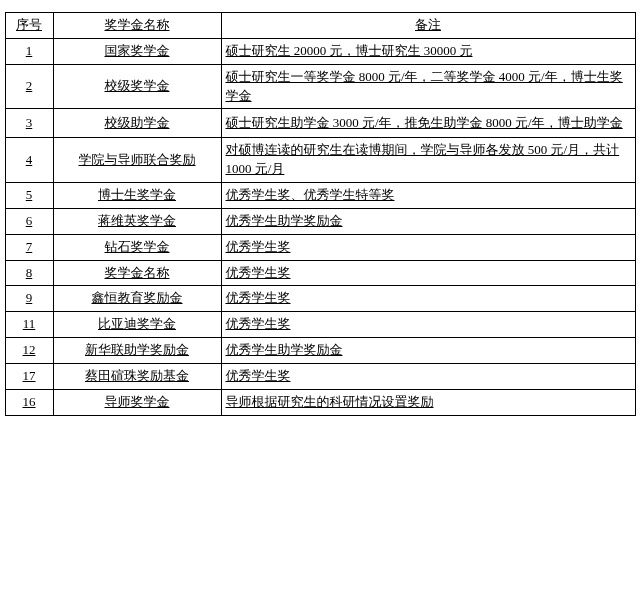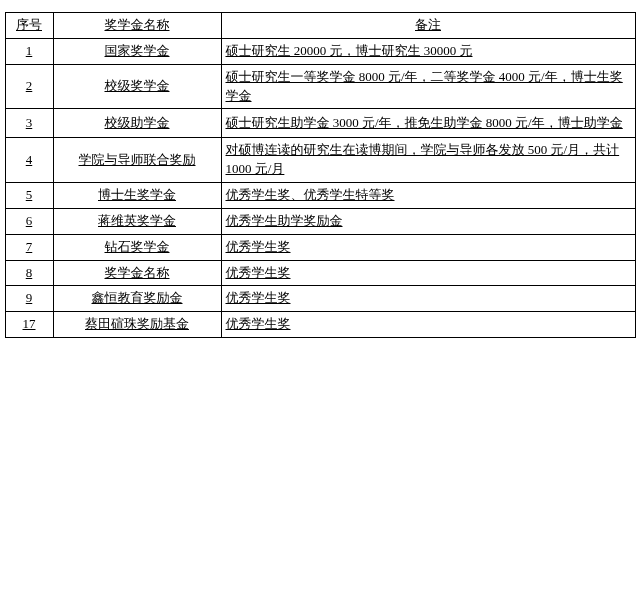--- a/index.html
+++ b/index.html
@@ -121,25 +121,40 @@
         <td class="cell-remark">优秀学生奖</td>
       </tr>
 
       <tr>
         <td class="cell-no">9</td>
         <td class="cell-name">鑫恒教育奖励金</td>
         <td class="cell-remark">优秀学生奖</td>
       </tr>
 
 
+      <tr>
+        <td class="cell-no">11</td>
+        <td class="cell-name">比亚迪奖学金</td>
+        <td class="cell-remark">优秀学生奖</td>
+      </tr>
 
+      <tr>
+        <td class="cell-no">12</td>
+        <td class="cell-name">新华联助学奖励金</td>
+        <td class="cell-remark">优秀学生助学奖励金</td>
+      </tr>
 
       <tr>
         <td class="cell-no">17</td>
         <td class="cell-name">蔡田碹珠奖励基金</td>
         <td class="cell-remark">优秀学生奖</td>
       </tr>
 
 
 
+      <tr>
+        <td class="cell-no">16</td>
+        <td class="cell-name">导师奖学金</td>
+        <td class="cell-remark">导师根据研究生的科研情况设置奖励</td>
+      </tr>
     </tbody>
   </table>
 </div>
 
 </body></html>

